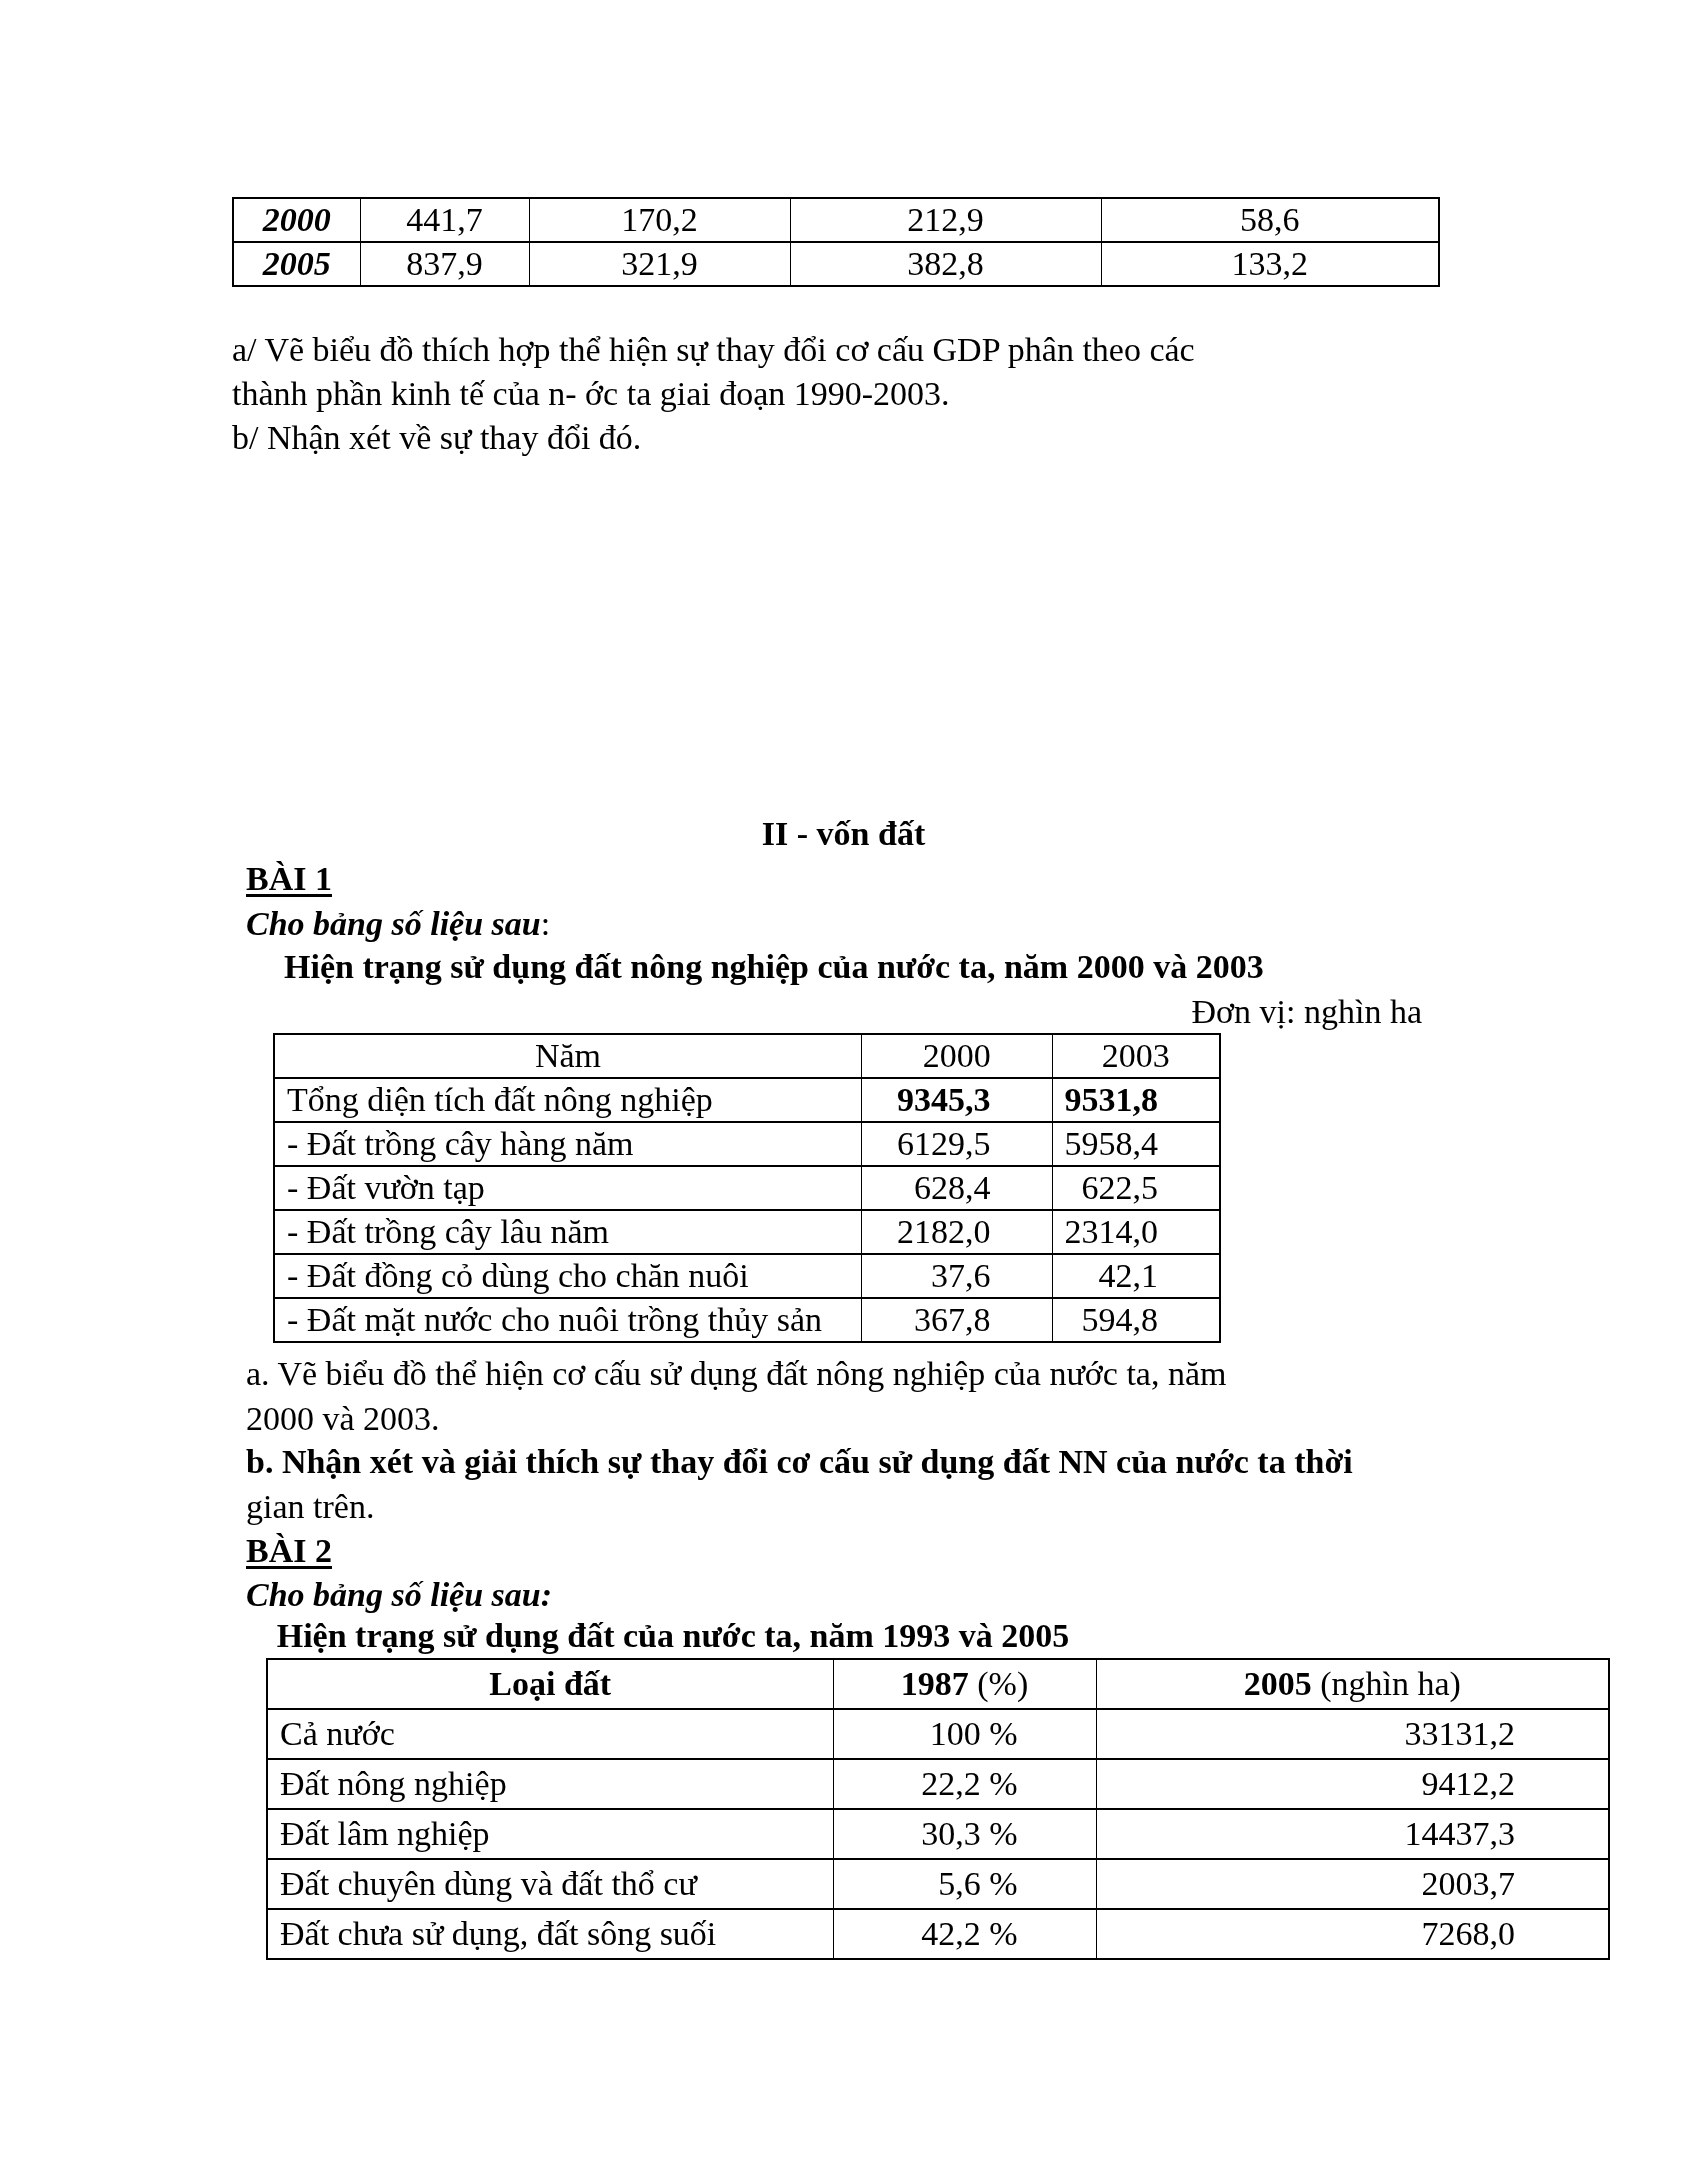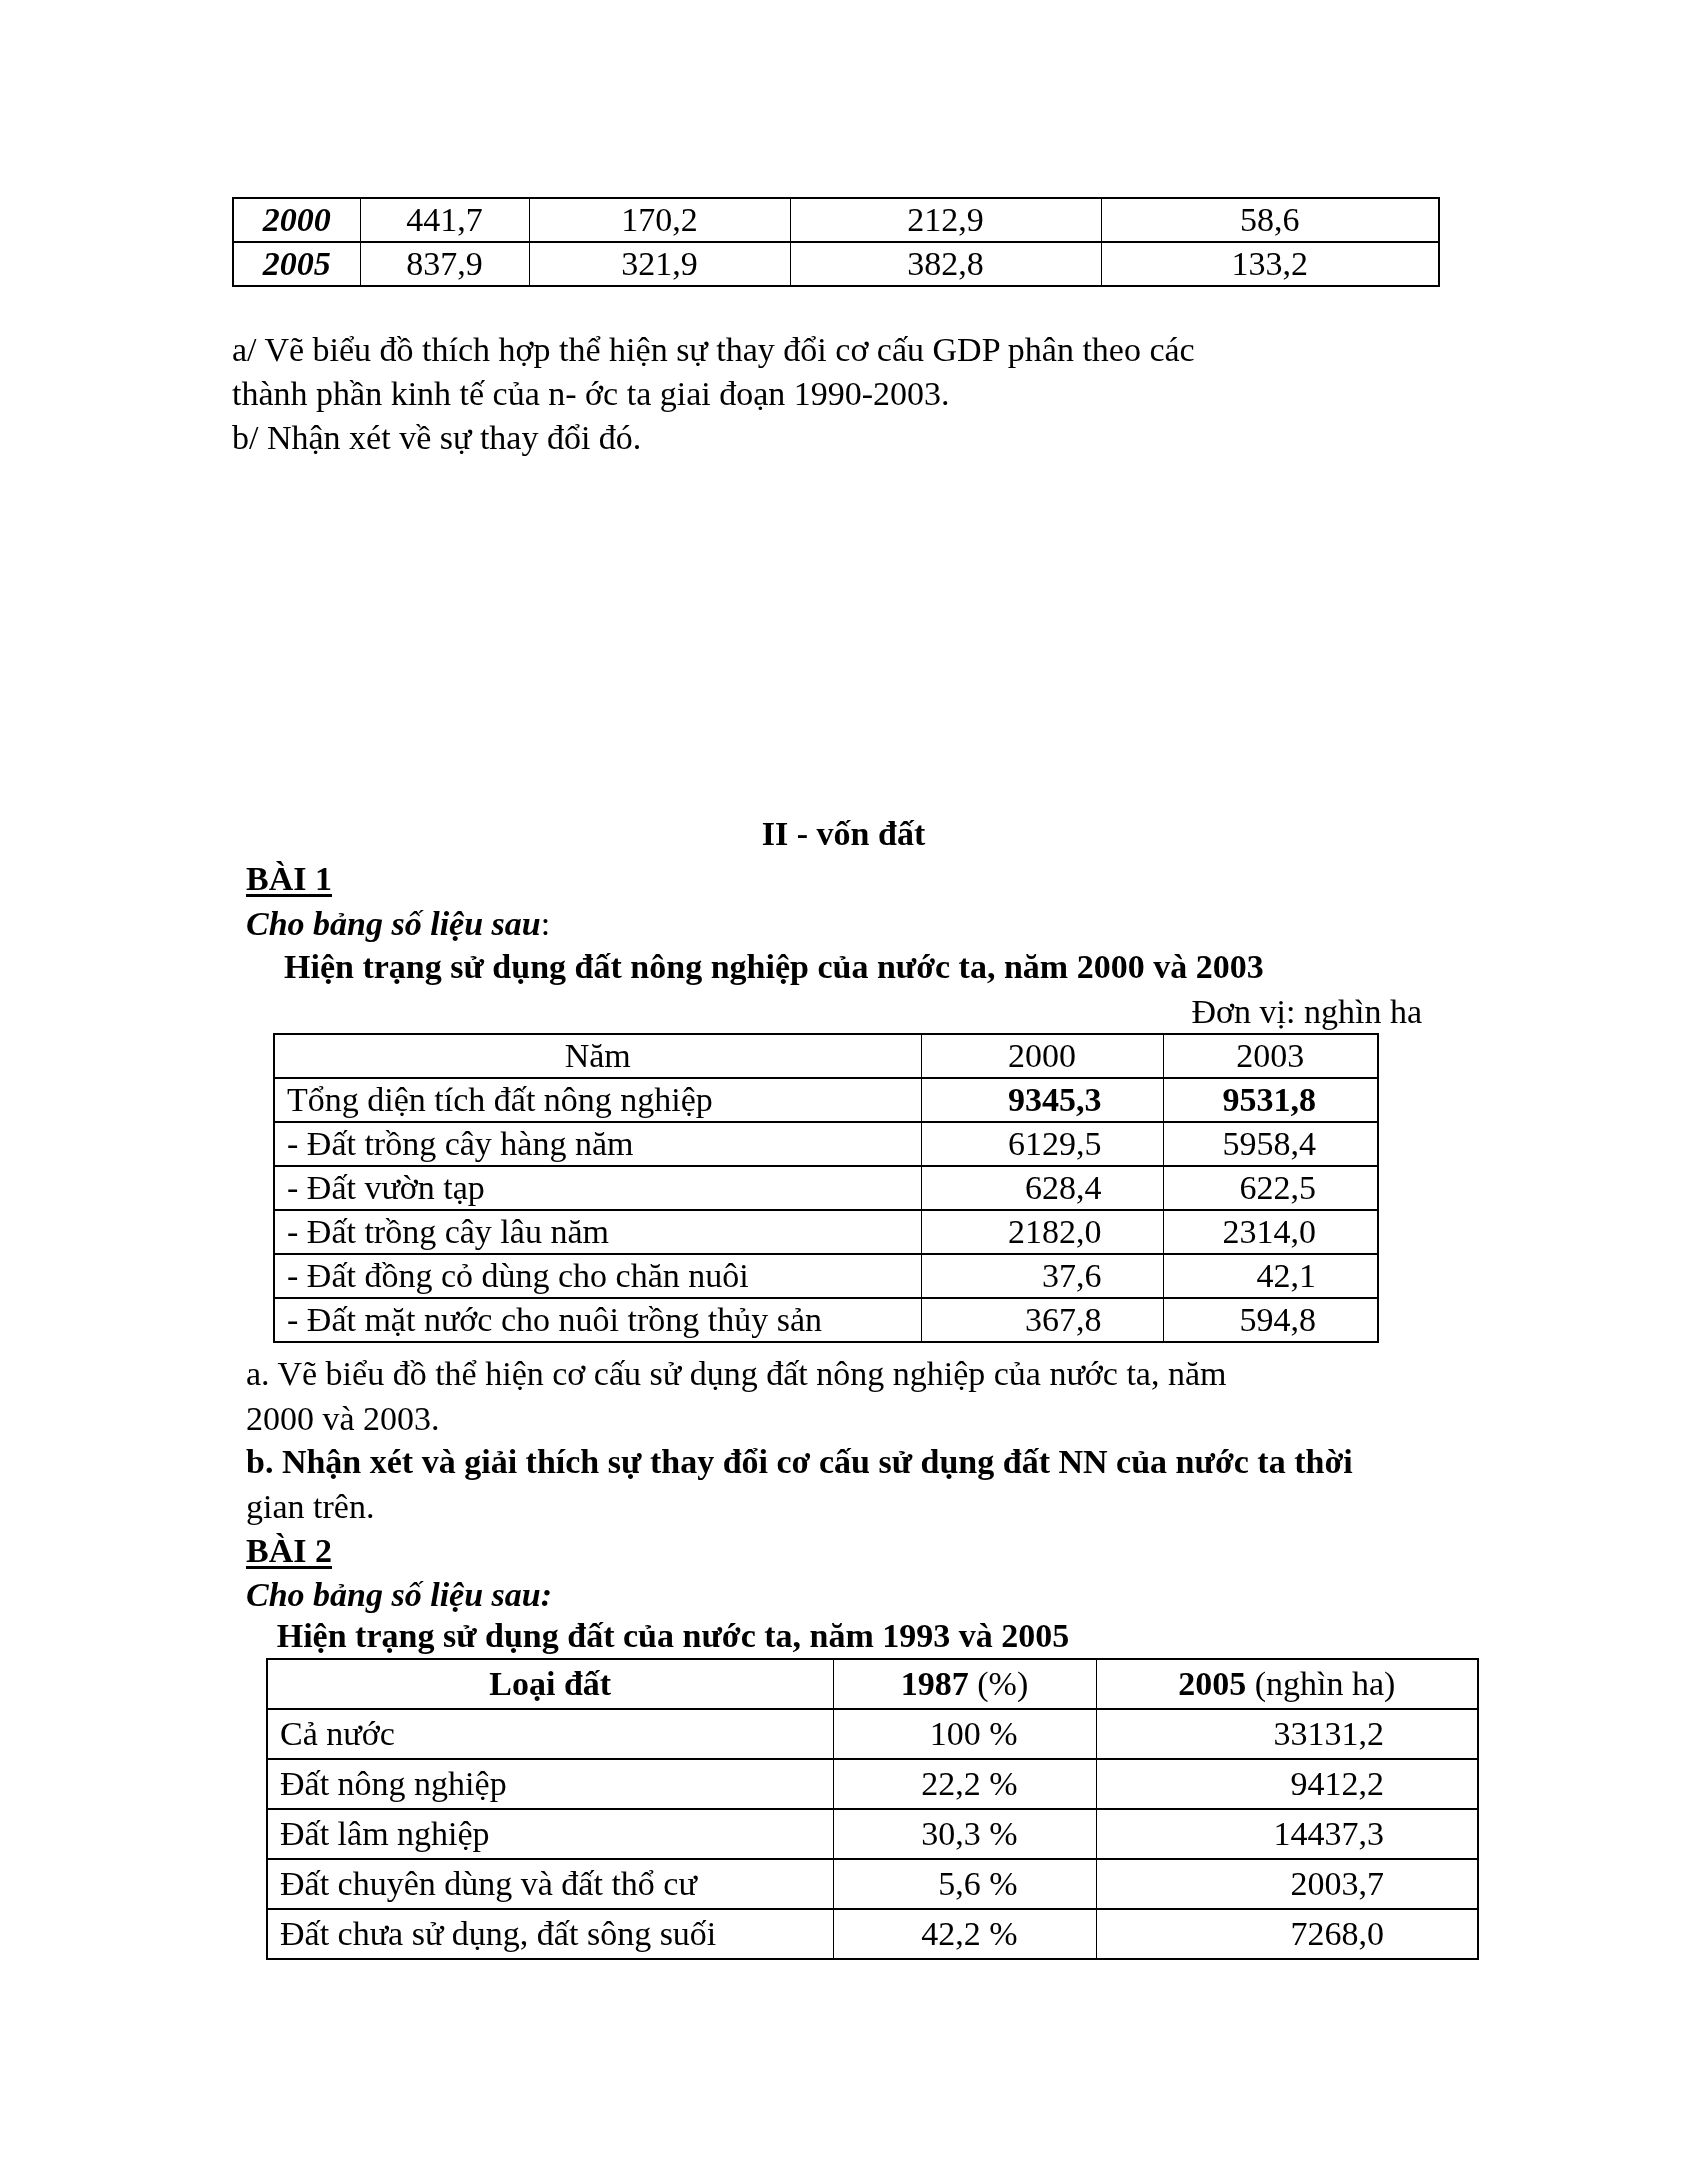--- a/index.html
+++ b/index.html
@@ -7,28 +7,28 @@
          font-family:"Liberation Serif","DejaVu Serif",serif; color:#000; }
   .abs { position:absolute; }
   .txt { font-size:34px; line-height:44px; white-space:nowrap; }
   table { border-collapse:collapse; position:absolute; }
   td, th { border:1.3px solid #000; padding:0 12px; font-size:34px; font-weight:normal; white-space:nowrap; }
   .t0 { left:232px; top:197px; width:1208px; }
   .t0 td { height:42px; line-height:42px; border-width:2.6px 1.3px; text-align:center; }
   .t0 td.yr { font-weight:bold; font-style:italic; }
   .t0 tr td:first-child { border-left-width:2.6px; }
   .t0 tr td:last-child { border-right-width:2.6px; }
-  .t1 { left:273px; top:1033px; width:1106px; }
+  .t1 { left:273px; top:1033px; width:948px; }
   .t1 td { height:42px; line-height:42px; border-width:2.6px 1.3px; }
   .t1 tr td:first-child { border-left-width:2.6px; }
   .t1 tr td:last-child { border-right-width:2.6px; }
   .t1 td.c { text-align:center; }
   .t1 td.num { text-align:right; padding-right:61px; }
   .t1 td.b { font-weight:bold; }
-  .t2 { left:266px; top:1658px; width:1213px; }
+  .t2 { left:266px; top:1658px; width:1344px; }
   .t2 td { height:48px; line-height:48px; border-width:2.6px 1.3px; }
   .t2 tr td:first-child { border-left-width:2.6px; }
   .t2 tr td:last-child { border-right-width:2.6px; }
   .t2 td.c { text-align:center; }
   .t2 td.pct { text-align:right; padding-right:78px; }
   .t2 td.num { text-align:right; padding-right:93px; }
   .bold { font-weight:bold; }
   .ital { font-style:italic; }
   .under { text-decoration:underline; text-decoration-thickness:2.6px; text-underline-offset:4px; }
 </style>

